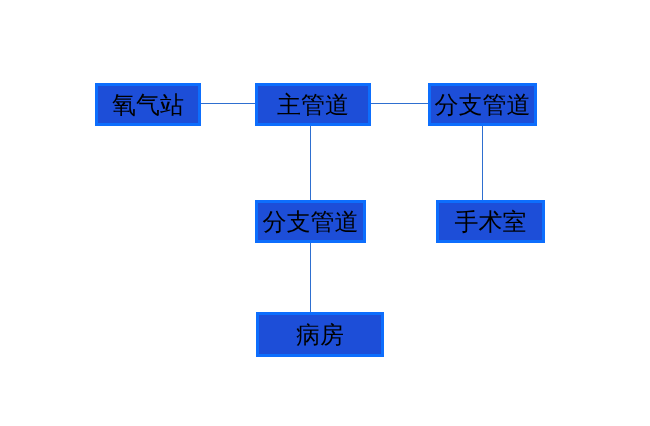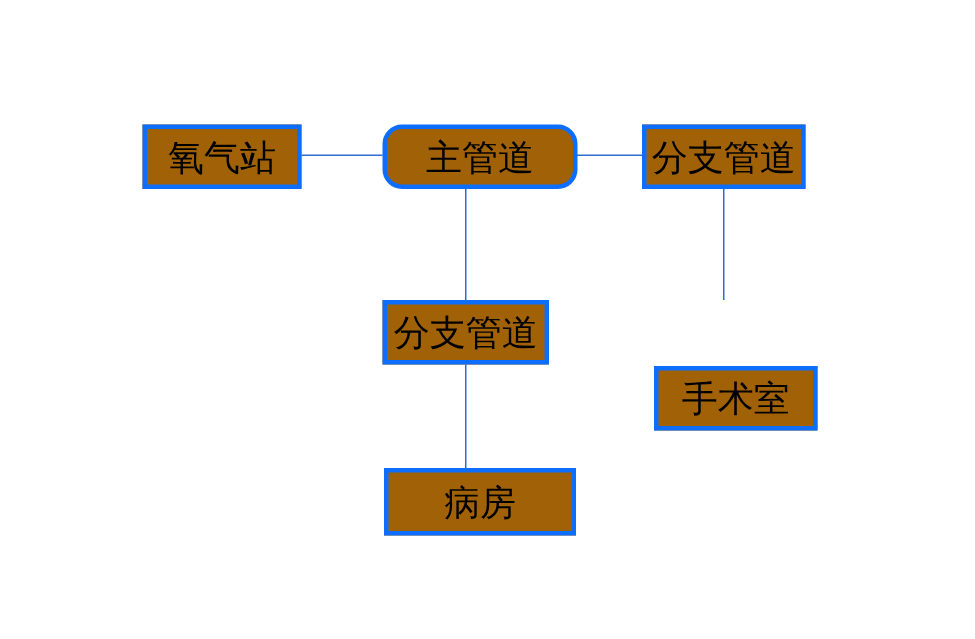--- a/index.html
+++ b/index.html
@@ -12,41 +12,41 @@
     width: 650px;
     height: 426px;
     background: #ffffff;
     overflow: hidden;
     font-family: "DejaVu Serif", "Liberation Serif", serif;
   }
   .node {
     position: absolute;
     box-sizing: border-box;
     border: 3px solid #0d6efd;
-    background: #a16207;
+    background: #1d4ed8;
     color: #000000;
     display: flex;
     align-items: center;
     justify-content: center;
     font-size: 24px;
     line-height: 1;
     white-space: nowrap;
     z-index: 2;
   }
   .edge {
     position: absolute;
     background: #2e6fd0;
     z-index: 1;
   }
   
   #node-oxygen-station      { left: 95px;  top: 83px;  width: 106px; height: 43px; }
-  #node-main-pipeline       { left: 255px; top: 83px;  width: 130px; height: 43px; border-radius: 13px; }
+  #node-main-pipeline       { left: 255px; top: 83px;  width: 116px; height: 43px; }
   #node-branch-right        { left: 428px; top: 83px;  width: 109px; height: 43px; }
   #node-branch-center       { left: 255px; top: 200px; width: 111px; height: 43px; }
-  #node-operating-room      { left: 436px; top: 200px; width: 109px; height: 43px; margin-top: 44px; }
+  #node-operating-room      { left: 436px; top: 200px; width: 109px; height: 43px; }
   #node-ward                { left: 256px; top: 312px; width: 128px; height: 45px; }
   
   #edge-oxygen-main         { left: 201px; top: 103px; width: 54px;  height: 1px; }
   #edge-main-branch-right   { left: 365px; top: 103px; width: 63px;  height: 1px; }
   #edge-main-branch-center  { left: 310px; top: 126px; width: 1px;   height: 74px; }
   #edge-branchright-oproom  { left: 482px; top: 126px; width: 1px;   height: 74px; }
   #edge-branchcenter-ward   { left: 310px; top: 243px; width: 1px;   height: 69px; }
 </style>
 </head>
 <body>

